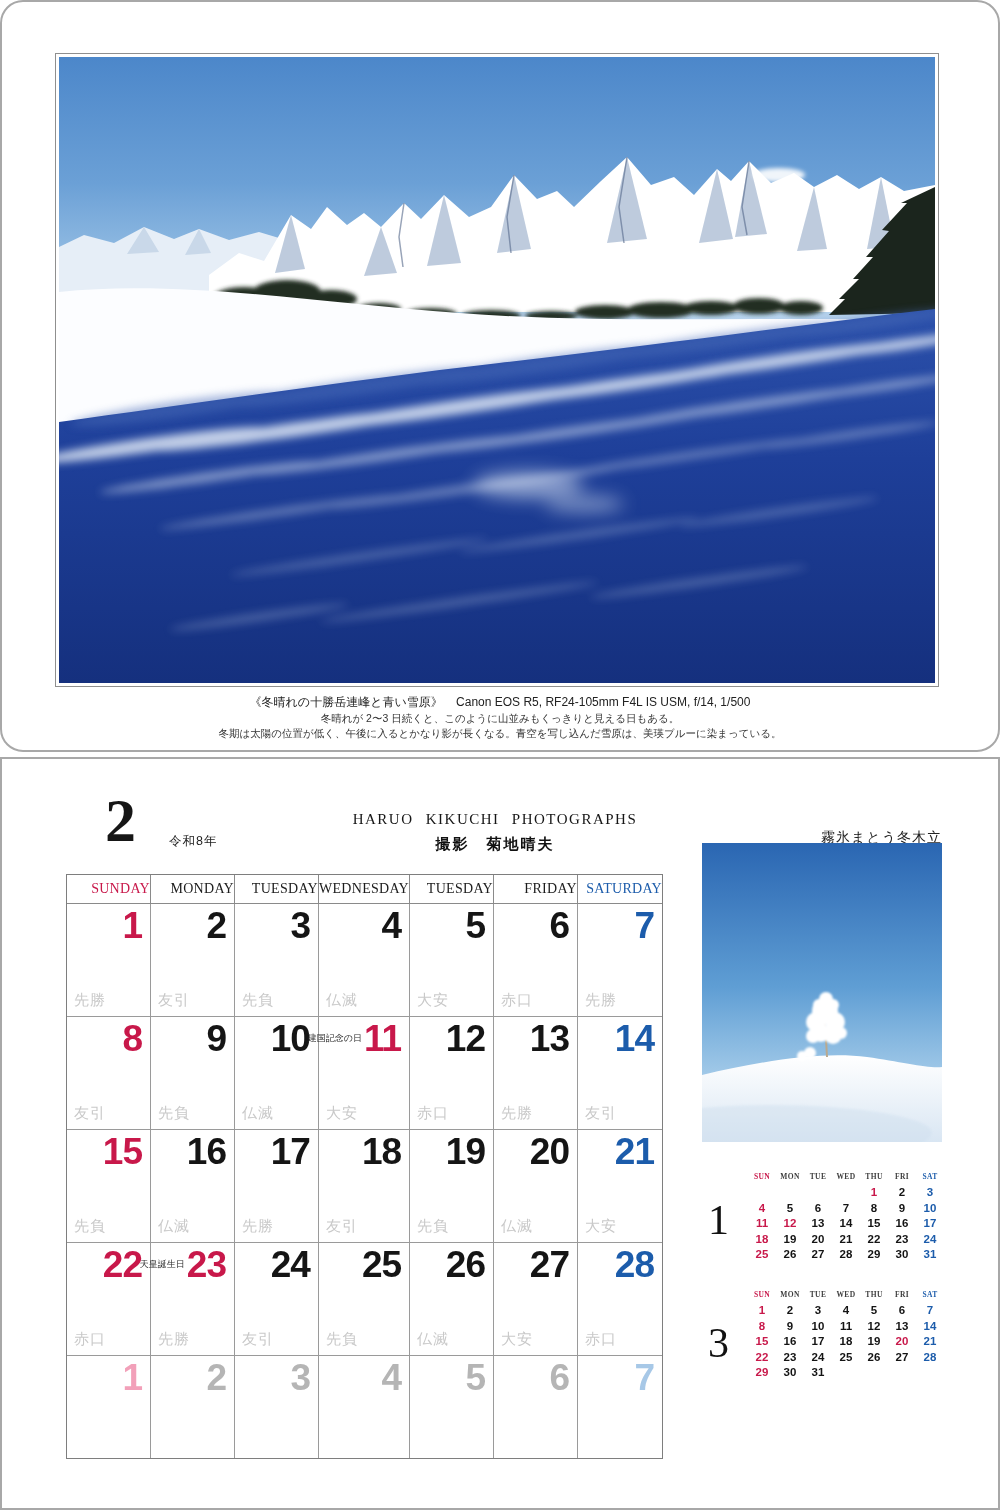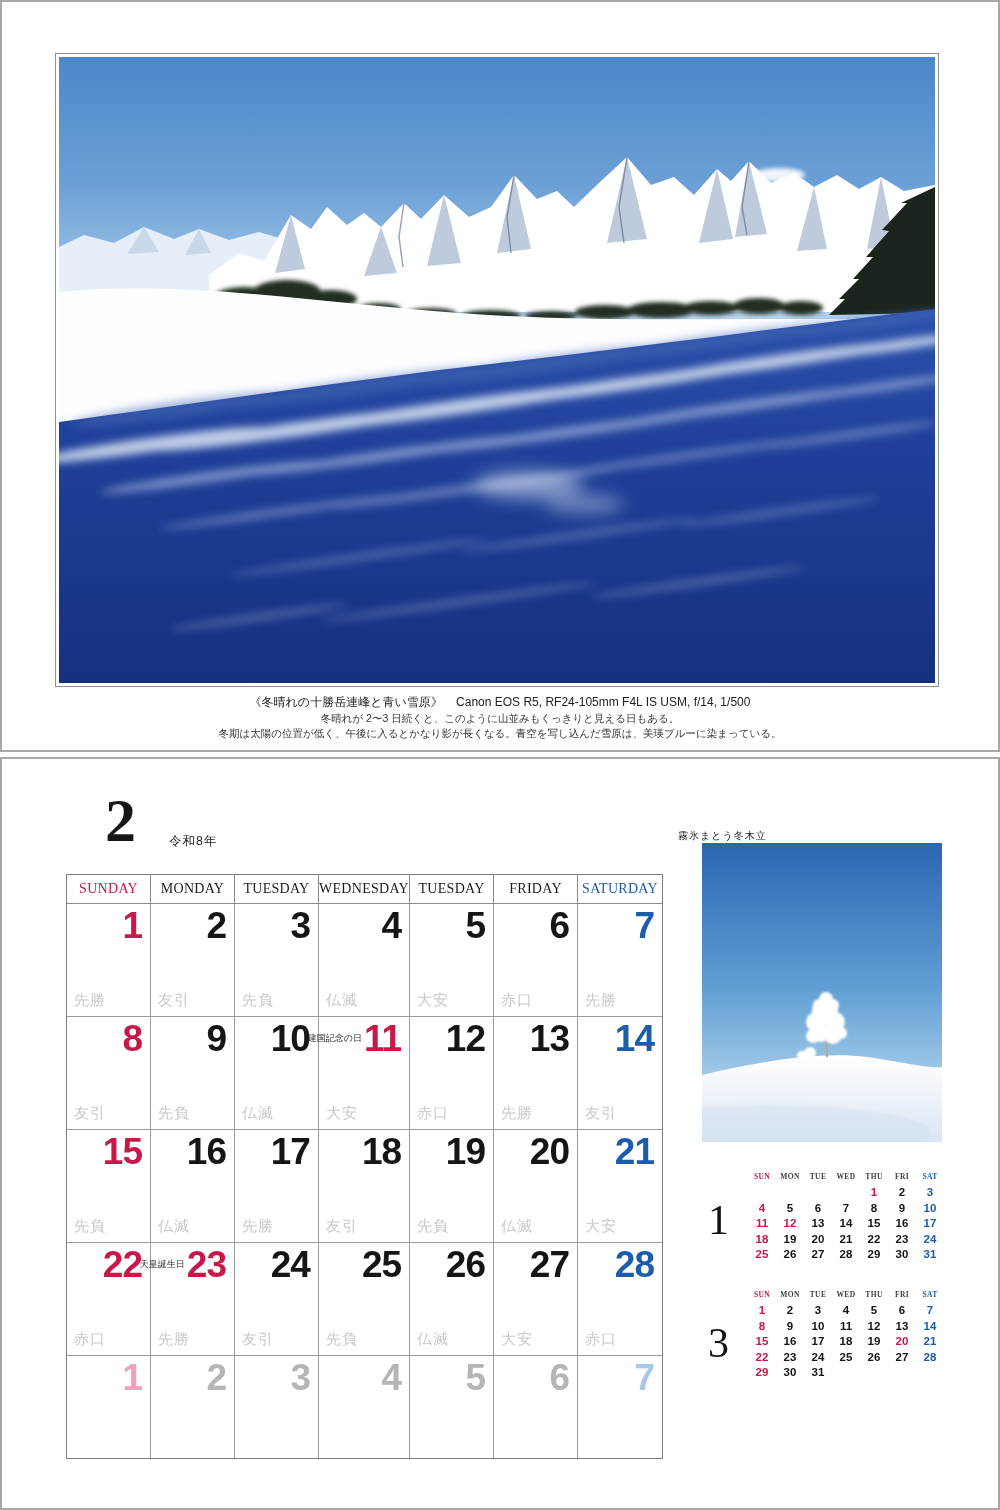--- a/index.html
+++ b/index.html
@@ -1,19 +1,19 @@
 <!DOCTYPE html>
 <html><head>
 <meta charset="utf-8">
 <style>
   html,body{margin:0;padding:0;background:#fff;}
   .sheet{position:relative;width:1000px;height:1510px;background:#fff;overflow:hidden;
          font-family:"Liberation Sans",sans-serif;color:#1a1a1a;}
   .page{position:absolute;left:0;width:1000px;border:2px solid #a8a8a8;box-sizing:border-box;background:#fff;}
-  .page1{top:0;height:752px;}
+  .page1{top:0;height:752px;border-radius:23px;}
   .page2{top:757px;height:753px;}
 
   
   .photo-frame{position:absolute;left:53px;top:51px;width:884px;height:634px;
                border:1px solid #8f8f8f;background:#fff;padding:3px;box-sizing:border-box;}
   .photo-frame svg{display:block;width:876px;height:626px;}
   .caption{position:absolute;left:0;top:692px;width:100%;text-align:center;color:#222;}
   .cap1{font-size:12px;line-height:17px;font-weight:500;}
   .cap1 .meta{font-weight:400;margin-left:10px;}
   .cap2,.cap3{font-size:10.5px;line-height:14.5px;color:#333;}
@@ -25,35 +25,35 @@
               font-size:27px;letter-spacing:1px;color:#161616;white-space:nowrap;}
   .month-name .yr{margin-left:16px;}
   .era{position:absolute;left:167px;top:74px;font-size:12.5px;letter-spacing:1px;color:#222;}
   .photog{position:absolute;left:333px;top:52px;width:320px;text-align:center;}
   .photog-en{font-family:"Liberation Serif",serif;font-size:15px;letter-spacing:1.5px;word-spacing:7px;color:#161616;}
   .photog-jp{margin-top:7px;font-size:15px;font-weight:700;letter-spacing:2px;color:#111;}
 
   
   .grid{position:absolute;left:64px;top:115px;width:595px;border:1px solid #7e7e7e;
         display:grid;grid-template-columns:repeat(7,1fr);background:#fff;box-sizing:content-box;}
-  .wh{height:28px;line-height:28px;text-align:center;font-family:"Liberation Serif",serif;
+  .wh{height:28px;line-height:28px;text-align:right;font-family:"Liberation Serif",serif;
       font-size:14px;letter-spacing:.3px;color:#1c1c1c;
       border-right:1px solid #8a8a8a;border-bottom:1px solid #8a8a8a;}
   .cell{position:relative;border-right:1px solid #9a9a9a;border-bottom:1px solid #9a9a9a;}
   .r0,.r1,.r2,.r3{height:112px;} .r4{height:102px;}
   .lc{border-right:none!important;} .lr{border-bottom:none;}
   .dw{position:absolute;top:3px;right:8px;display:flex;align-items:flex-start;}
   .num{font-weight:700;font-size:37px;line-height:1.05;letter-spacing:-1px;}
   .hol{font-size:9px;color:#2e2e2e;margin-top:12px;margin-right:2px;white-space:nowrap;}
   .rok{position:absolute;left:7px;bottom:6px;font-size:15px;color:#c9c9c9;letter-spacing:1px;}
   .red{color:#c8184a;} .blue{color:#1c5cab;} .blk{color:#151515;}
   .g{color:#b5b5b5;} .gp{color:#f2a0b9;} .gb{color:#a7c8e7;}
 
   
-  .side-cap{position:absolute;left:676px;top:70px;width:240px;text-align:left;font-size:10px;color:#222;letter-spacing:1px;}
+  .side-cap{position:absolute;left:700px;top:70px;width:240px;text-align:right;font-size:14px;color:#222;letter-spacing:1px;}
   .side-photo{position:absolute;left:700px;top:84px;width:240px;height:299px;}
   .side-photo svg{display:block;width:240px;height:299px;}
   .mini{position:absolute;left:698px;width:246px;height:118px;}
   .mini1{top:410px;} .mini2{top:528px;}
   .mini-label{position:absolute;left:8px;font-family:"Liberation Serif",serif;font-size:42px;color:#111;line-height:1;}
   .mini1 .mini-label{top:30px;} .mini2 .mini-label{top:35px;}
   .mini-grid{position:absolute;right:2px;top:0;display:grid;grid-template-columns:repeat(7,28px);
              grid-auto-rows:15.5px;align-items:center;text-align:center;}
   .mh{font-family:"Liberation Serif",serif;font-weight:700;font-size:7.5px;letter-spacing:.4px;color:#3d3d3d;}
   .md{font-weight:700;font-size:11.5px;color:#141414;}
@@ -190,20 +190,24 @@
         <span class="meta">Canon EOS R5, RF24-105mm F4L IS USM, f/14, 1/500</span>
       </div>
       <div class="cap2">冬晴れが 2〜3 日続くと、このように山並みもくっきりと見える日もある。</div>
       <div class="cap3">冬期は太陽の位置が低く、午後に入るとかなり影が長くなる。青空を写し込んだ雪原は、美瑛ブルーに染まっている。</div>
     </div>
   </div>
 
   <div class="page page2">
     <div class="big-num">2</div>
     <div class="era">令和8年</div>
+    <div class="photog">
+      <div class="photog-en">HARUO KIKUCHI PHOTOGRAPHS</div>
+      <div class="photog-jp">撮影　菊地晴夫</div>
+    </div>
 
     <div class="grid">
         <div class="wh red">SUNDAY</div>
         <div class="wh">MONDAY</div>
         <div class="wh">TUESDAY</div>
         <div class="wh">WEDNESDAY</div>
         <div class="wh">TUESDAY</div>
         <div class="wh">FRIDAY</div>
         <div class="wh blue lc">SATURDAY</div>
         <div class="cell r0">

